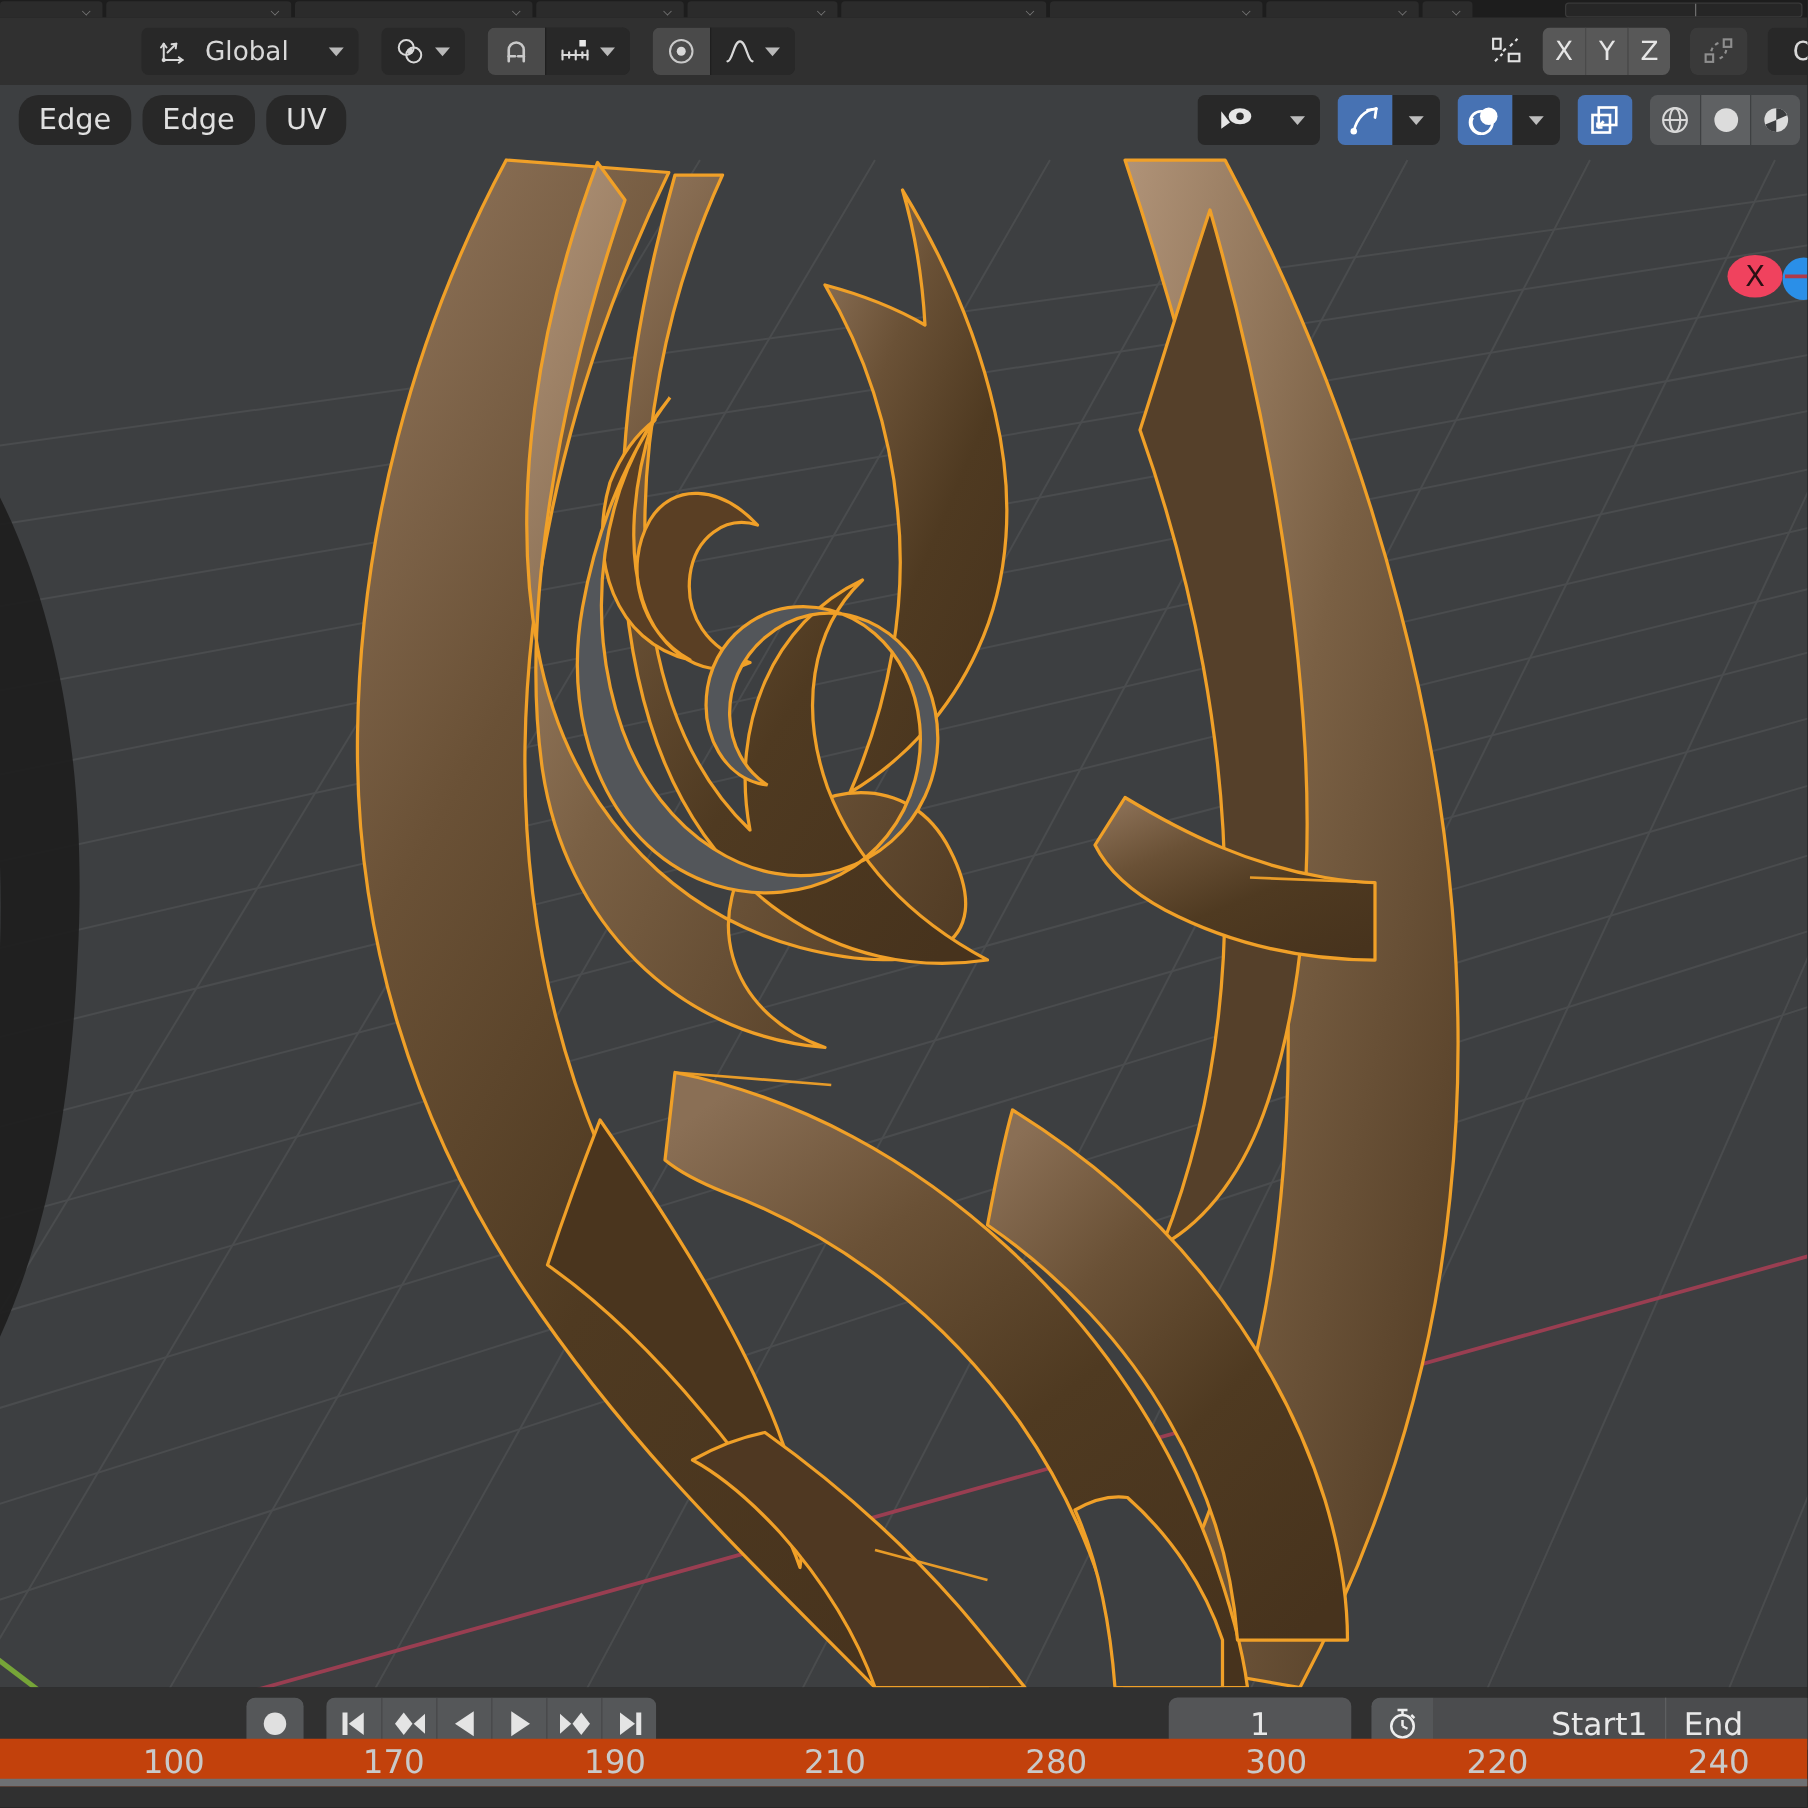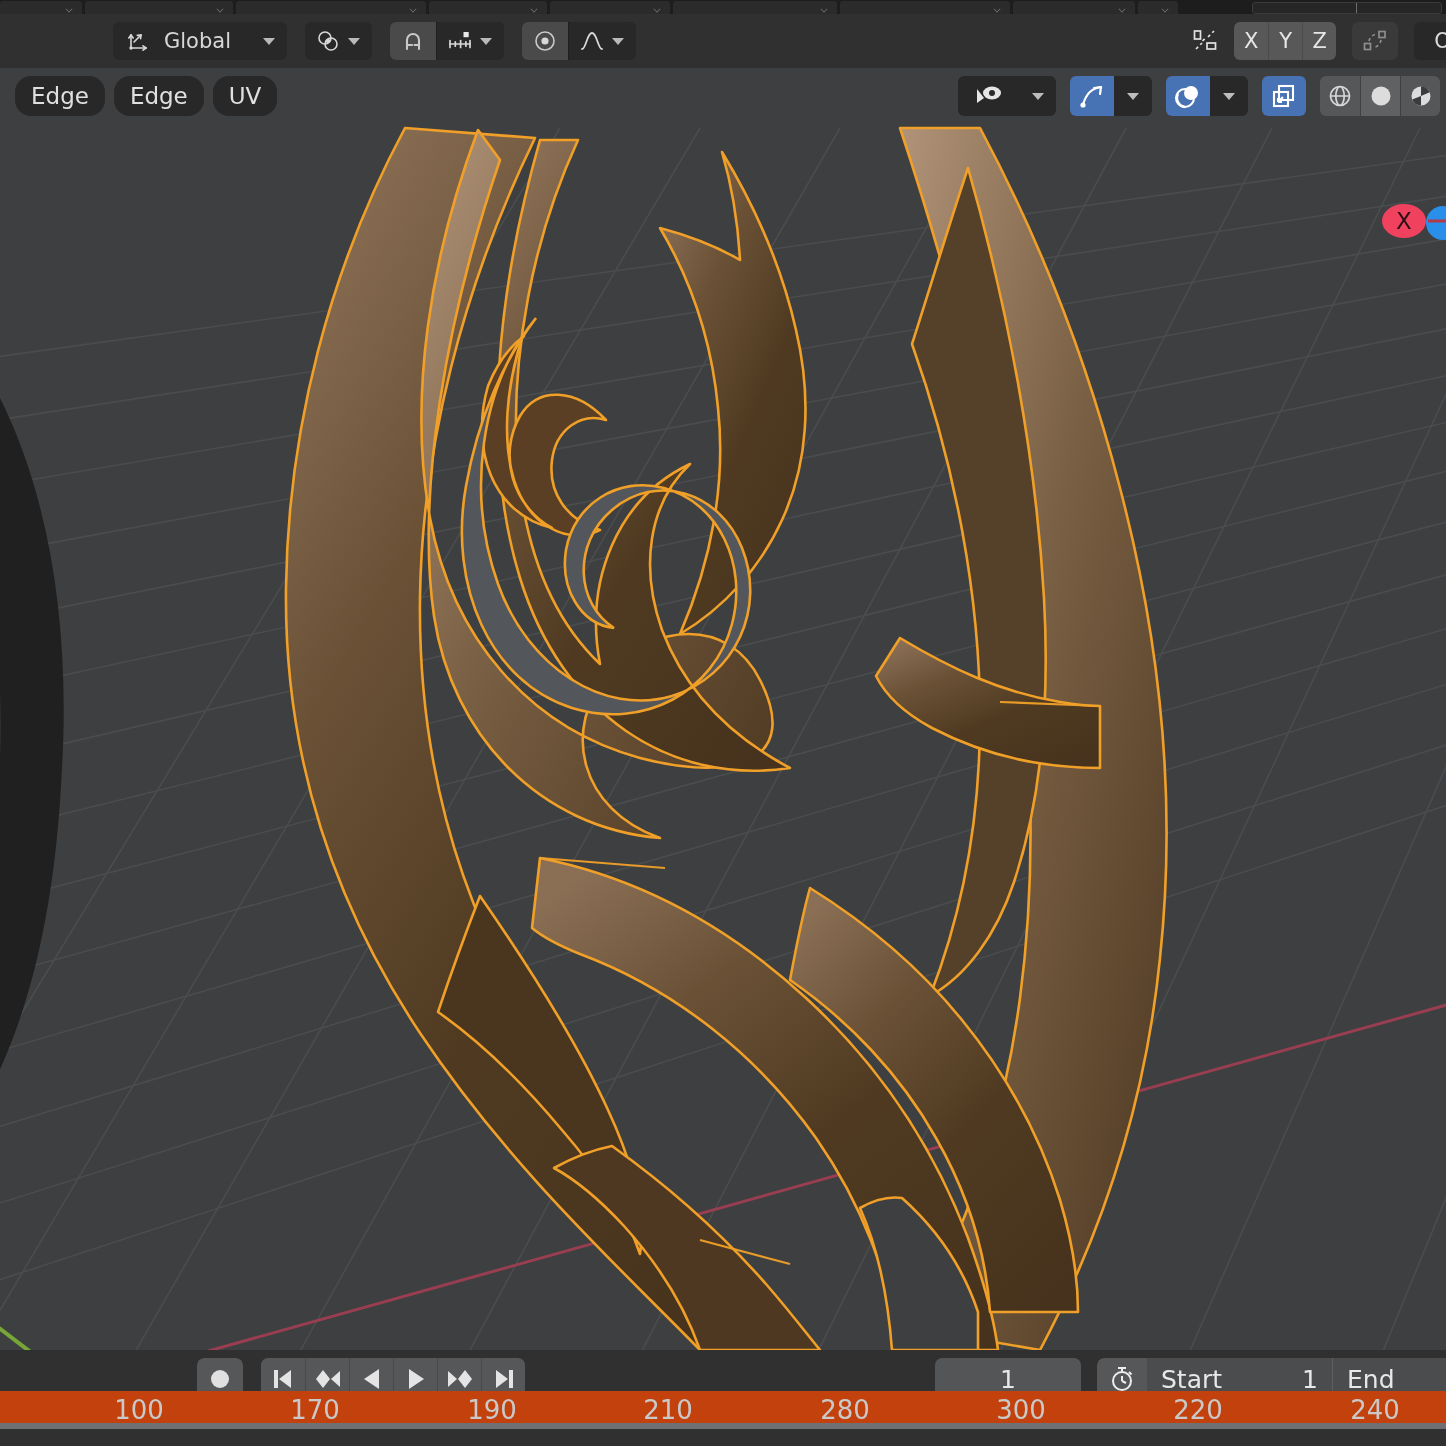--- a/index.html
+++ b/index.html
@@ -634,21 +634,21 @@
         <div class="tlbtn" style="width:50px;border-radius:7px 0 0 7px">
           <svg width="28" height="28" viewBox="0 0 28 28" fill="none" stroke="#ededed" stroke-width="2">
             <circle cx="14" cy="16" r="9"></circle>
             <path d="M14 16 L14 11"></path>
               <path d="M14 16 L18 18"></path>
             <path d="M10 3 L18 3"></path>
               <path d="M14 3 L14 7"></path>
             <path d="M21 7 L23.5 9.5"></path>
           </svg>
         </div>
-        <div class="tlseg sep" style="width:185px;justify-content:space-between">
+        <div class="tlseg sep" style="width:185px;justify-content:flex-end">
           <span>Start</span>
           <span>1</span>
         </div>
         <div class="tlseg" style="width:120px;border-left:1px solid #5e5f61">
           <span>End</span>
         </div>
       </div>
     </div>
 
     <div class="tl-ruler">

